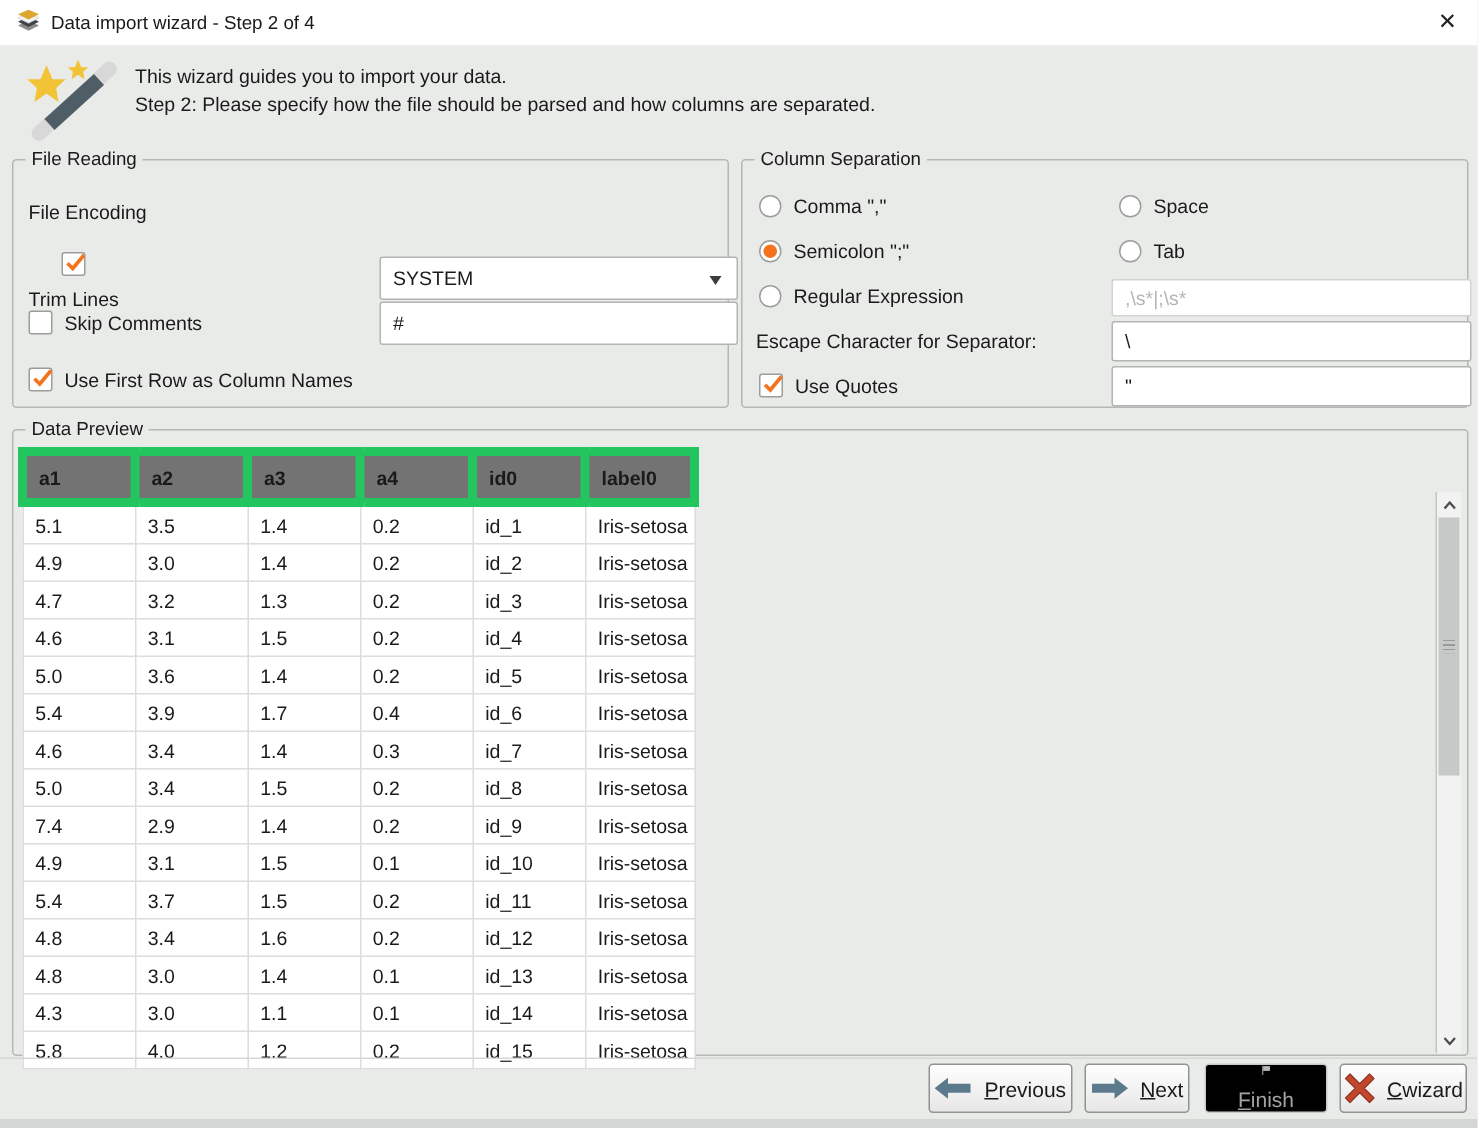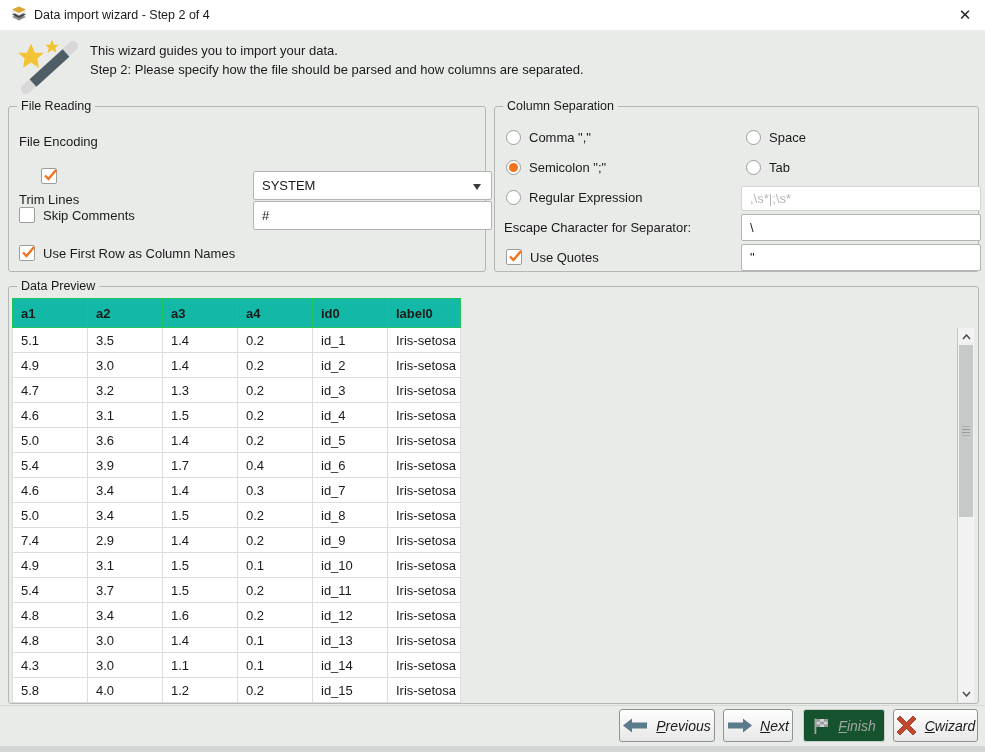--- a/index.html
+++ b/index.html
@@ -30,38 +30,38 @@
   .textfield { position:absolute; background:#fff; border:1px solid #b3b5b3; border-radius:2px; font-size:13px; padding-left:8px; display:flex; align-items:center; }
   .textfield.disabled { color:#b4b6b4; border-color:#d2d4d2; }
   .check-row, .radio-row { position:absolute; display:flex; align-items:center; gap:8px; font-size:13px; white-space:nowrap; }
   .checkbox { width:16px; height:16px; box-sizing:border-box; background:#fff; border:1px solid #9c9e9c; border-radius:2px; position:relative; flex:0 0 auto; }
   .checkbox svg { position:absolute; left:0px; top:-2px; display:none; }
   .checkbox.checked svg { display:block; }
   .radio { width:15px; height:15px; box-sizing:border-box; background:#fff; border:1px solid #9c9e9c; border-radius:50%; position:relative; flex:0 0 auto; }
   .radio.checked::after { content:""; position:absolute; left:2px; top:2px; width:9px; height:9px; border-radius:50%; background:var(--accent,#f4731d); }
   
   .preview-table { position:absolute; left:3px; top:11px; border-collapse:collapse; font-size:13px; }
-  .preview-table th { background:#14b8a6; font-weight:bold; text-align:left; padding:0 4px 0 8px; height:28px; border:1px solid #22c55e; }
+  .preview-table th { background:#737373; font-weight:bold; text-align:left; padding:0 4px 0 8px; height:28px; border:6px solid #22c55e; }
   .preview-table td { background:#fff; text-align:left; padding:0 4px 0 8px; height:24px; border:1px solid #dcdedc; }
   .preview-table { border:1px solid #a8aaa8; }
   
   .scrollbar { position:absolute; left:948px; top:41px; width:17px; height:374px; background:#f1f2f1; border-left:1px solid #c2c4c2; box-sizing:border-box; }
   .sb-arrow { position:absolute; left:0; right:0; height:15px; display:flex; align-items:center; justify-content:center; }
   .sb-up { top:1px; } .sb-down { bottom:1px; }
   .sb-thumb { position:absolute; left:1px; width:14px; top:17px; height:172px; background:#c6c9c7; }
   .sb-thumb::after { content:""; position:absolute; left:3px; right:3px; top:50%; height:9px; transform:translateY(-50%);
     background:repeating-linear-gradient(to bottom,#979a98 0 1px, transparent 1px 3px); }
   
   .bottom-sep { position:absolute; left:0; top:705px; right:0; height:1px; background:#d6d8d6; }
   .bottom-edge { position:absolute; left:0; bottom:0; right:0; height:6px; background:#d4d6d5; }
   .btn { position:absolute; top:709px; height:33px; box-sizing:border-box;
     background:linear-gradient(#fefefe,#e6e7e6); border:1px solid #8f9392; border-radius:3px;
-    display:flex; align-items:center; justify-content:center; gap:8px; font-size:14px; cursor:default;font-style:italic; }
+    display:flex; align-items:center; justify-content:center; gap:8px; font-size:14px; cursor:default; }
   .btn .ul { text-decoration:underline; }
-  .btn.disabled { background:#14532d; border-color:#c9cbca; color:#a2a4a3; }
+  .btn.disabled { background:#000000; border-color:#c9cbca; color:#a2a4a3;flex-direction:column; }
   #btn-prev   { left:619px; width:96px; }
   #btn-next   { left:723px; width:70px; }
   #btn-finish { left:803px; width:82px; }
   #btn-cancel { left:893px; width:85px; }
 </style>
 </head>
 <body>
 
 <div class="window">
 

